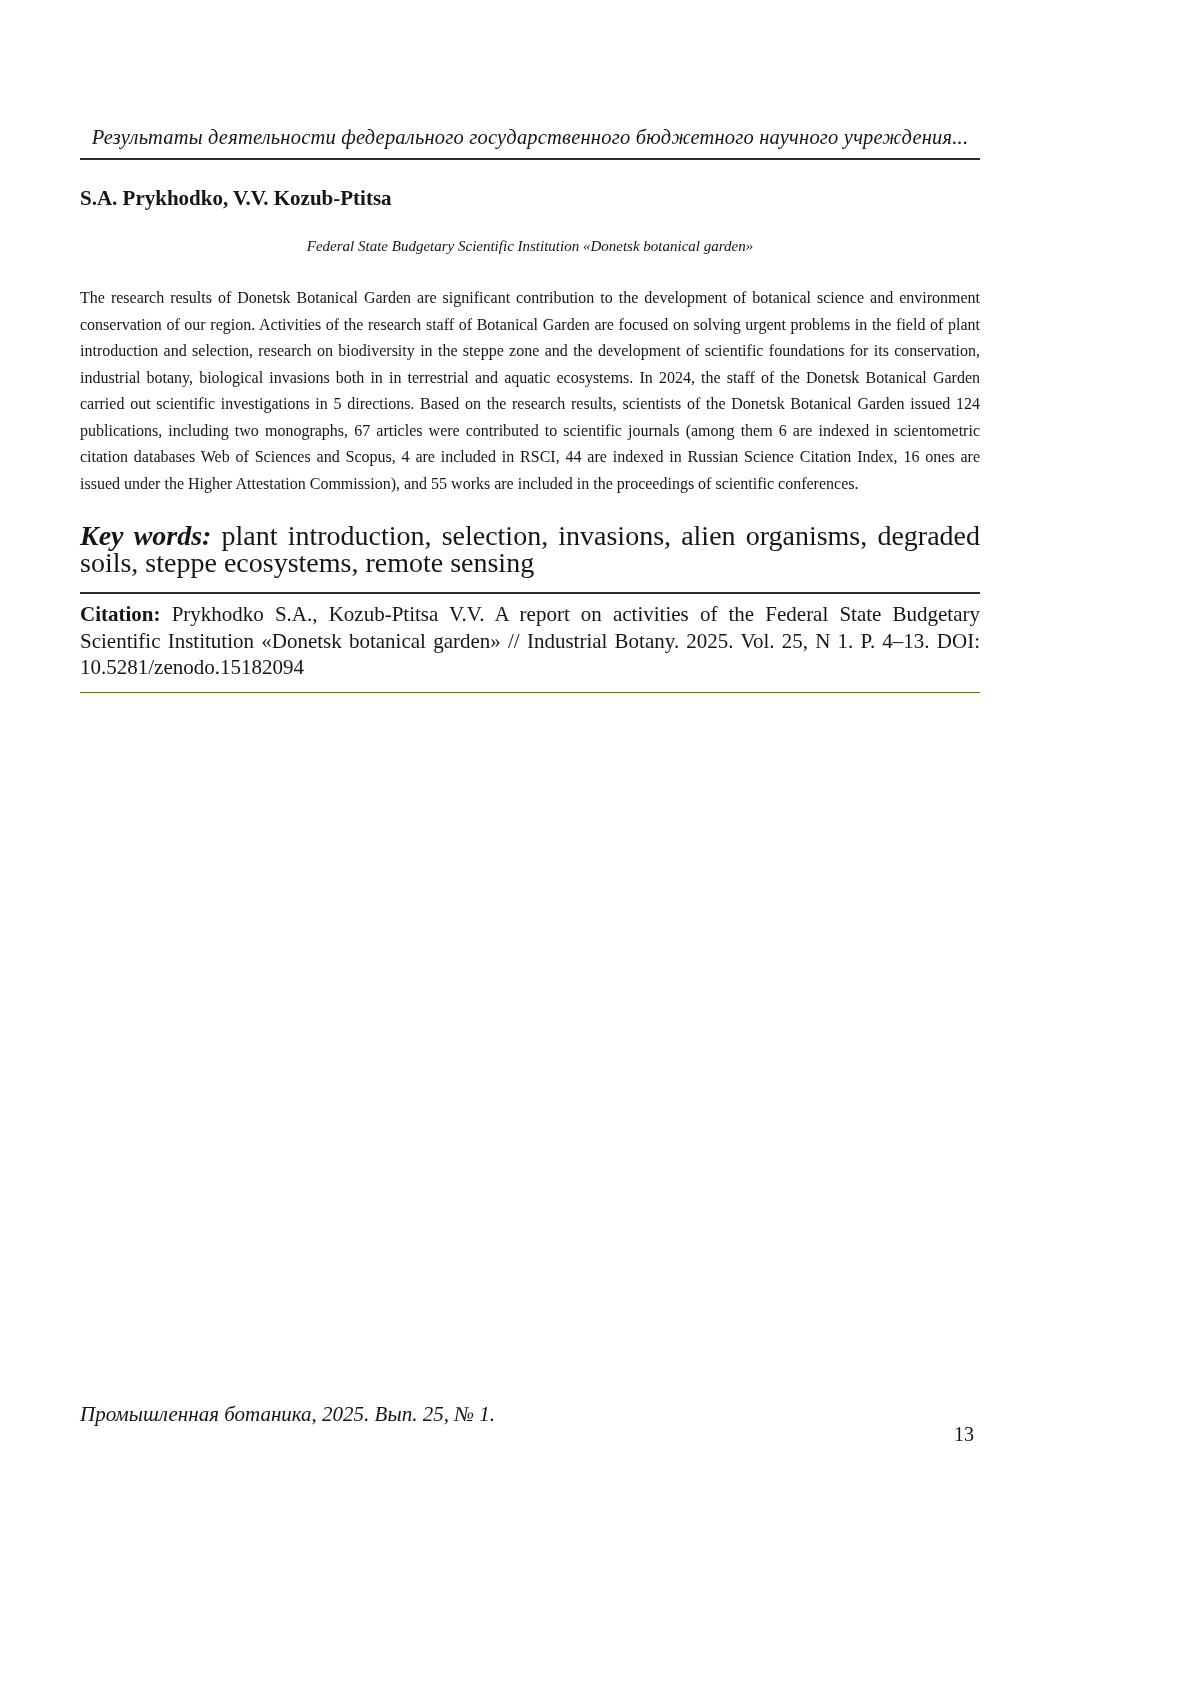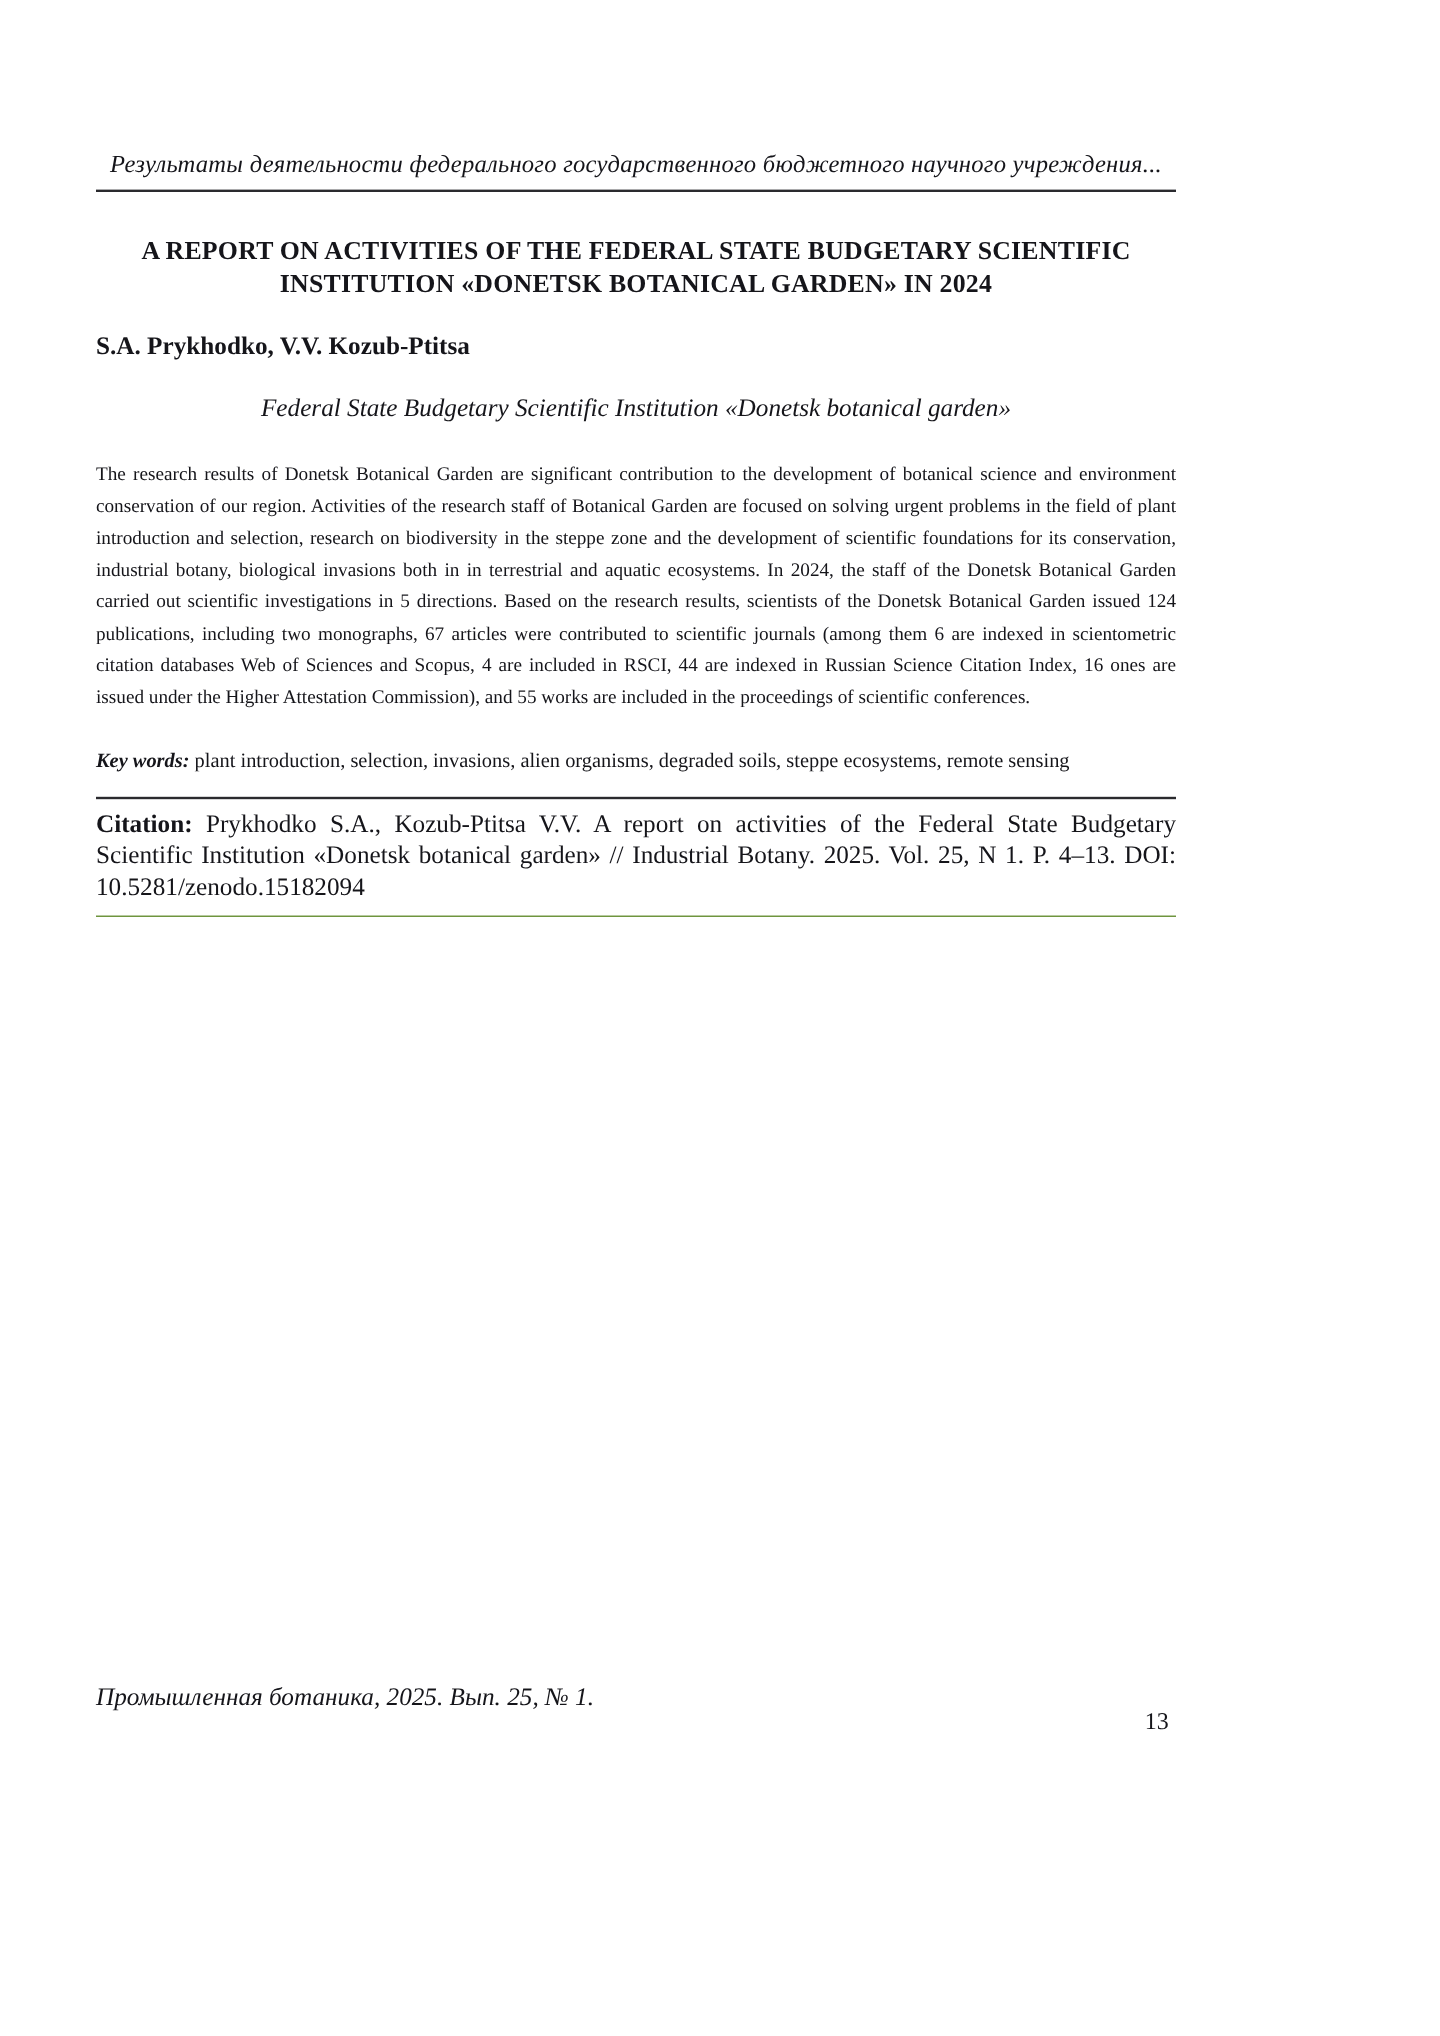--- a/index.html
+++ b/index.html
@@ -47,32 +47,32 @@
   }
   .authors {
     margin-top: 26px;
     font-weight: bold;
     font-size: 21px;
   }
   .affiliation {
     margin-top: 27px;
     text-align: center;
     font-style: italic;
-    font-size: 21px;
+    font-size: 15px;
   }
   .abstract {
     margin-top: 30px;
     text-align: justify;
     font-size: 16px;
     line-height: 26.5px;
   }
   .keywords {
     margin-top: 26px;
     text-align: justify;
-    font-size: 17px;
+    font-size: 28px;
     line-height: 26.5px;
   }
   .kw-label {
     font-weight: bold;
     font-style: italic;
   }
   .citation-block {
     margin-top: 16px;
     border-top: 2px solid #2a2a2e;
     border-bottom: 1px solid #4d7c0f;
@@ -110,21 +110,20 @@
 <body>
 
 <div class="page">
   <div class="content">
 
     <div class="running-head">
       <span>Результаты деятельности федерального государственного бюджетного научного учреждения...</span>
     </div>
 
 
-    <h1 class="title">A REPORT ON ACTIVITIES OF THE FEDERAL STATE BUDGETARY SCIENTIFIC INSTITUTION «DONETSK BOTANICAL GARDEN» IN 2024</h1>
 
     <div class="authors">S.A. Prykhodko, V.V. Kozub-Ptitsa</div>
 
     <div class="affiliation">Federal State Budgetary Scientific Institution «Donetsk botanical garden»</div>
 
     <p class="abstract">The research results of Donetsk Botanical Garden are significant contribution to the development of botanical science and environment conservation of our region. Activities of the research staff of Botanical Garden are focused on solving urgent problems in the field of plant introduction and selection, research on biodiversity in the steppe zone and the development of scientific foundations for its conservation, industrial botany, biological invasions both in in terrestrial and aquatic ecosystems. In 2024, the staff of the Donetsk Botanical Garden carried out scientific investigations in 5 directions. Based on the research results, scientists of the Donetsk Botanical Garden issued 124 publications, including two monographs, 67 articles were contributed to scientific journals (among them 6 are indexed in scientometric citation databases Web of Sciences and Scopus, 4 are included in RSCI, 44 are indexed in Russian Science Citation Index, 16 ones are issued under the Higher Attestation Commission), and 55 works are included in the proceedings of scientific conferences.</p>
 
     <p class="keywords">
       <span class="kw-label">Key words:</span><span> plant introduction, selection, invasions, alien organisms, degraded soils, steppe ecosystems, remote sensing</span>
     </p>

